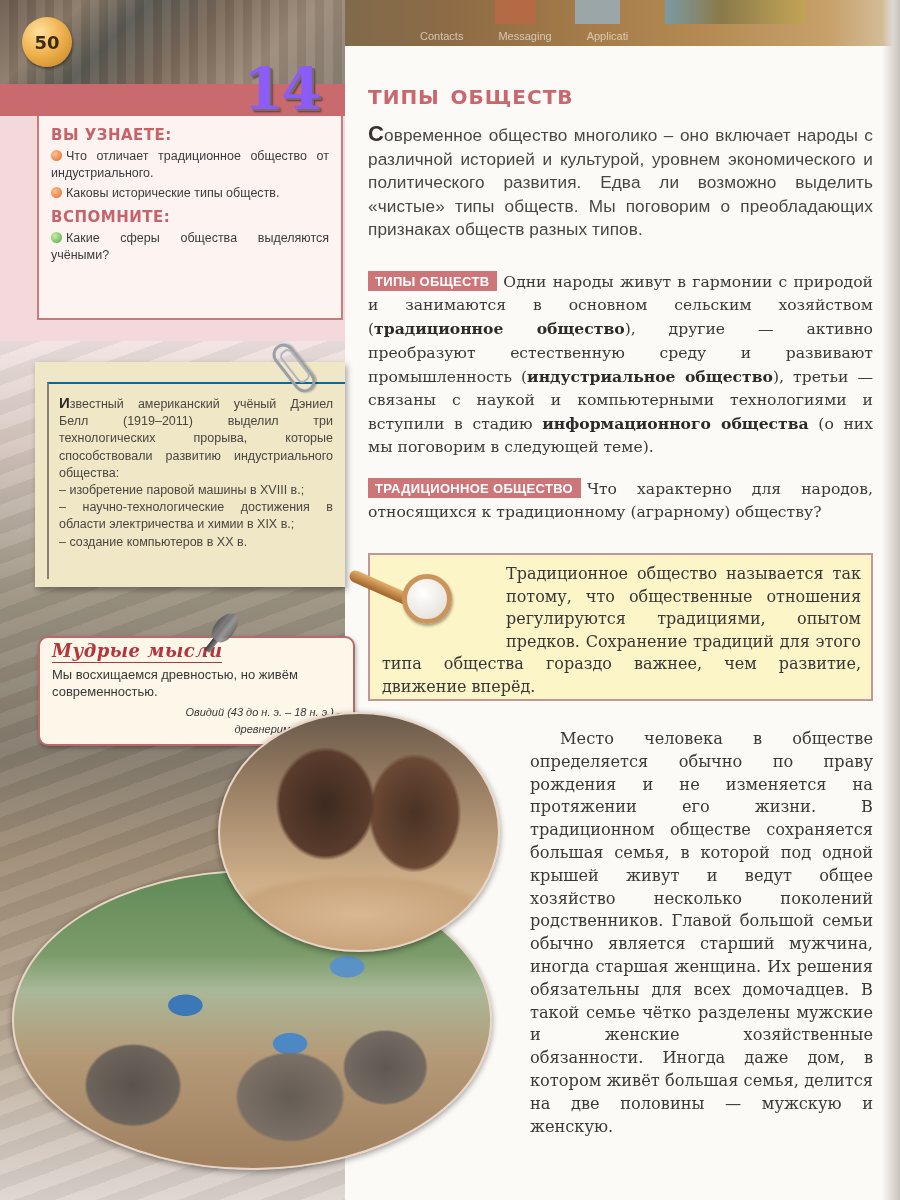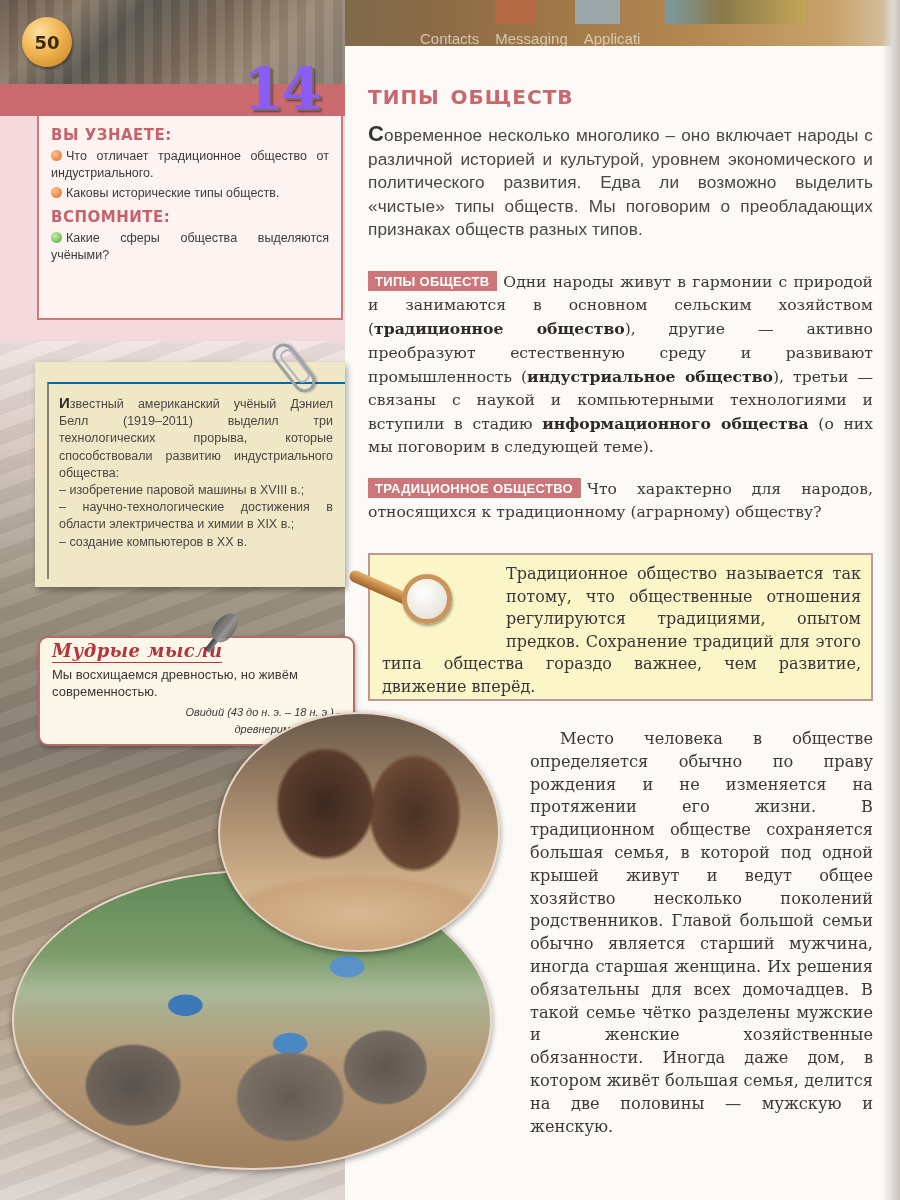--- a/index.html
+++ b/index.html
@@ -13,21 +13,21 @@
   }
   .header-photo-left {
     position: absolute; left: 0; top: 0; width: 345px; height: 84px;
     background: linear-gradient(135deg, #6b5a4e 0%, #8a7a68 20%, #5a5a52 35%, #7d6a5a 55%, #9c8a78 75%, #8c8276 100%);
   }
   .header-photo-left::after {
     content: ""; position: absolute; inset: 0;
     background: repeating-linear-gradient(90deg, rgba(255,255,255,0.05) 0 9px, rgba(0,0,0,0.06) 9px 18px);
   }
   .strip-thumb { position: absolute; top: 0; height: 24px; }
-  .strip-labels { position: absolute; top: 30px; left: 420px; display: flex; gap: 16px; font-size: 15px; color: rgba(235,225,210,0.75); font-family: "Liberation Sans", sans-serif; }
+  .strip-labels { position: absolute; top: 30px; left: 420px; display: flex; gap: 35px; font-size: 11px; color: rgba(235,225,210,0.75); font-family: "Liberation Sans", sans-serif; }
 
   .page-number {
     position: absolute; left: 22px; top: 17px; width: 50px; height: 50px; border-radius: 50%;
     background: radial-gradient(circle at 35% 30%, #ffe0a0 0%, #f0b450 45%, #c4801e 100%);
     box-shadow: 1px 2px 3px rgba(0,0,0,0.4);
     display: flex; align-items: center; justify-content: center;
     font: bold 18px "DejaVu Sans", sans-serif; color: #3b2a12;
   }
 
   
@@ -224,21 +224,21 @@
   <div class="wise-author">
     <div>Овидий (43 до н. э. – 18 н. э.) –</div>
     <div>древнеримский поэт</div>
   </div>
 </div>
 
 <div class="photo-oval photo-elephants"></div>
 <div class="photo-oval photo-fire"></div>
 
 <div class="main intro">
-  <span class="dropcap">С</span><span>овременное несколько многолико – оно включает народы с различной историей и культурой, уровнем экономического и политического развития. Едва ли возможно выделить «чистые» типы обществ. Мы поговорим о преобладающих признаках обществ разных типов.</span>
+  <span class="dropcap">С</span><span>овременное общество многолико – оно включает народы с различной историей и культурой, уровнем экономического и политического развития. Едва ли возможно выделить «чистые» типы обществ. Мы поговорим о преобладающих признаках обществ разных типов.</span>
 </div>
 
 <div class="main serif-text types-par">
   <span class="label-tag">ТИПЫ ОБЩЕСТВ</span><span>Одни народы живут в гармонии с природой и занимаются в основном сельским хозяйством (</span><b>традиционное общество</b><span>), другие — активно преобразуют естественную среду и развивают промышленность (</span><b>индустриальное общество</b><span>), третьи — связаны с наукой и компьютерными технологиями и вступили в стадию </span><b>информационного общества</b><span> (о них мы поговорим в следующей теме).</span>
 </div>
 
 <div class="main serif-text trad-par">
   <span class="label-tag">ТРАДИЦИОННОЕ ОБЩЕСТВО</span><span>Что характерно для народов, относящихся к традиционному (аграрному) обществу?</span>
 </div>
 

